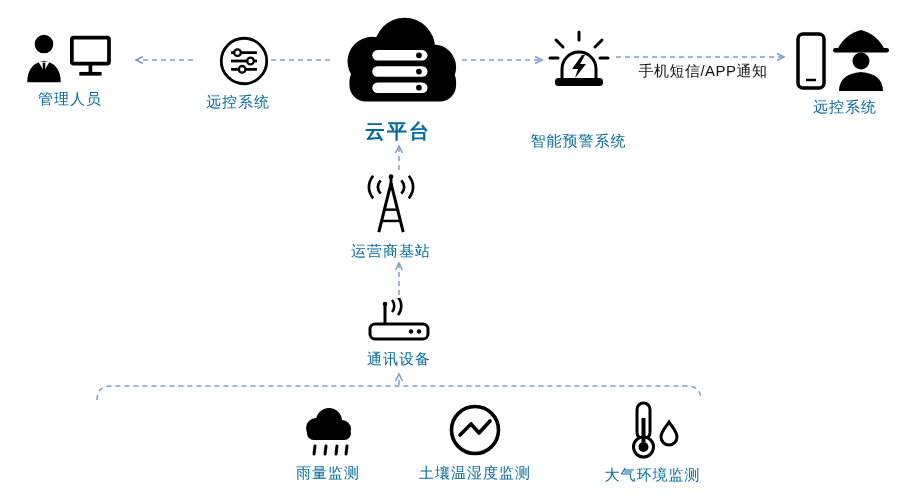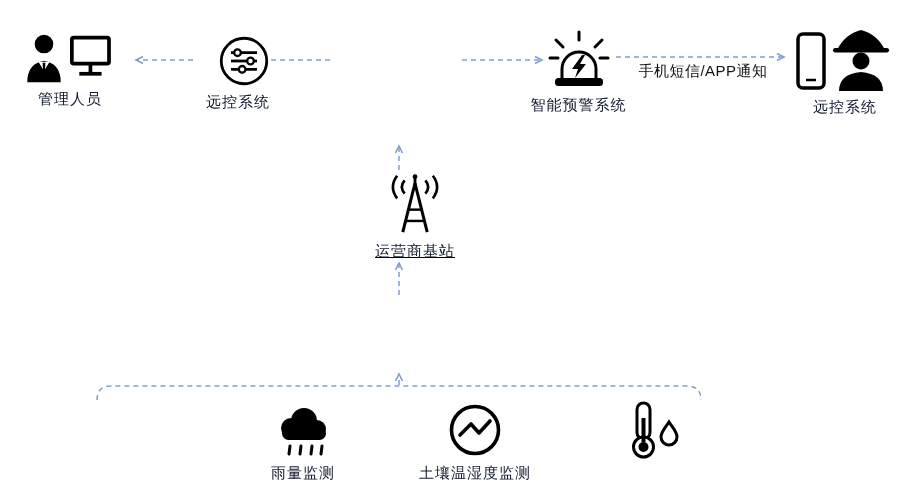--- a/index.html
+++ b/index.html
@@ -11,21 +11,21 @@
     overflow:hidden;
     border-bottom:1px solid #d8d8d8;
   }
   .node{
     position:absolute;
     display:flex;flex-direction:column;align-items:center;
   }
   .node .icon{display:flex;align-items:center;justify-content:center;gap:6px;}
   .node .label{
     margin-top:6px;
-    font-size:15px;color:#0f172a;letter-spacing:1px;white-space:nowrap;
+    font-size:15px;color:#0369a1;letter-spacing:1px;white-space:nowrap;
   }
   .node .label.big{font-size:20px;font-weight:700;letter-spacing:2px;}
   #connector-layer{position:absolute;left:0;top:0;pointer-events:none;}
   .edge-label{
     position:absolute;
     font-size:15px;color:#111;white-space:nowrap;letter-spacing:0.5px;
     text-align:center;
   }
 </style>
 </head>
@@ -76,22 +76,39 @@
         <line x1="14" y1="28" x2="42" y2="28" stroke="#000" stroke-width="3"></line>
         <line x1="14" y1="37" x2="42" y2="37" stroke="#000" stroke-width="3"></line>
         <circle cx="21" cy="19" r="3.6" fill="#fff" stroke="#000" stroke-width="2.5"></circle>
         <circle cx="35" cy="28" r="3.6" fill="#fff" stroke="#000" stroke-width="2.5"></circle>
         <circle cx="26" cy="37" r="3.6" fill="#fff" stroke="#000" stroke-width="2.5"></circle>
       </svg>
     </div>
     <div class="label">远控系统</div>
   </div>
 
-
-  <div class="node" style="left:516px;top:30px;width:125px;">
+  <div class="node" style="left:330px;top:12px;width:136px;">
+    <div class="icon">
+      <svg width="128" height="100" viewBox="0 0 130 105">
+        <circle cx="38" cy="52" r="26" fill="#000"></circle>
+        <circle cx="72" cy="38" r="32" fill="#000"></circle>
+        <circle cx="102" cy="58" r="24" fill="#000"></circle>
+        <rect x="14" y="56" width="112" height="38" rx="17" fill="#000"></rect>
+        <rect x="38" y="40" width="58" height="11" rx="5.5" fill="#fff"></rect>
+        <rect x="38" y="57" width="58" height="11" rx="5.5" fill="#fff"></rect>
+        <rect x="38" y="74" width="58" height="11" rx="5.5" fill="#fff"></rect>
+        <circle cx="87" cy="45.5" r="3" fill="#000"></circle>
+        <circle cx="87" cy="62.5" r="3" fill="#000"></circle>
+        <circle cx="87" cy="79.5" r="3" fill="#000"></circle>
+      </svg>
+    </div>
+    <div class="label big">云平台</div>
+  </div>
+
+  <div class="node" style="left:516px;top:30px;width:125px;gap:36px;">
     <div class="icon">
       <svg width="70" height="60" viewBox="0 0 70 60">
         <line x1="35" y1="2" x2="35" y2="10" stroke="#000" stroke-width="3" stroke-linecap="round"></line>
         <line x1="12" y1="10" x2="19" y2="17" stroke="#000" stroke-width="3" stroke-linecap="round"></line>
         <line x1="58" y1="10" x2="51" y2="17" stroke="#000" stroke-width="3" stroke-linecap="round"></line>
         <line x1="6" y1="28" x2="14" y2="28" stroke="#000" stroke-width="3" stroke-linecap="round"></line>
         <line x1="64" y1="28" x2="56" y2="28" stroke="#000" stroke-width="3" stroke-linecap="round"></line>
         <path d="M18,48 v-9 a17,17 0 0 1 34,0 v9" fill="#fff" stroke="#000" stroke-width="3"></path>
         <polygon points="38,25 28,39 34,39 31,48 42,34 36,34 41,25" fill="#000"></polygon>
         <rect x="11" y="48" width="48" height="8" rx="3.5" fill="#000"></rect>
@@ -107,41 +124,55 @@
         <line x1="11" y1="52" x2="21" y2="52" stroke="#000" stroke-width="2.5"></line>
         <path d="M66,2 Q50,6 42,22 L90,22 Q82,6 66,2 Z" fill="#000"></path>
         <rect x="38" y="20" width="56" height="4.5" rx="2.2" fill="#000"></rect>
         <circle cx="66" cy="33" r="8.5" fill="#000"></circle>
         <path d="M44,63 Q44,46 66,44 Q88,46 88,63 Z" fill="#000"></path>
       </svg>
     </div>
     <div class="label">远控系统</div>
   </div>
 
-  <div class="node" style="left:356px;top:172px;width:118px;text-decoration:underline;">
+  <div class="node" style="left:332px;top:172px;width:118px;">
     <div class="icon">
       <svg width="80" height="64" viewBox="0 0 80 68">
         <line x1="40" y1="4" x2="40" y2="14" stroke="#000" stroke-width="3"></line>
         <circle cx="40" cy="5" r="2.5" fill="#000"></circle>
         <line x1="27" y1="64" x2="40" y2="12" stroke="#000" stroke-width="3.2"></line>
         <line x1="53" y1="64" x2="40" y2="12" stroke="#000" stroke-width="3.2"></line>
         <line x1="33.5" y1="40" x2="46.5" y2="40" stroke="#000" stroke-width="2.6"></line>
         <line x1="30.5" y1="52" x2="49.5" y2="52" stroke="#000" stroke-width="2.6"></line>
         <path d="M29,9 Q23,16 29,23" fill="none" stroke="#000" stroke-width="2.8"></path>
         <path d="M21,4 Q12,16 21,28" fill="none" stroke="#000" stroke-width="2.8"></path>
         <path d="M51,9 Q57,16 51,23" fill="none" stroke="#000" stroke-width="2.8"></path>
         <path d="M59,4 Q68,16 59,28" fill="none" stroke="#000" stroke-width="2.8"></path>
       </svg>
     </div>
     <div class="label">运营商基站</div>
   </div>
 
-
-
-  <div class="node" style="left:243px;top:404px;width:120px;text-align:right;">
+  <div class="node" style="left:338px;top:298px;width:122px;">
+    <div class="icon">
+      <svg width="72" height="46" viewBox="0 0 72 46">
+        <line x1="22" y1="6" x2="22" y2="26" stroke="#000" stroke-width="3"></line>
+        <circle cx="22" cy="6" r="2.3" fill="#000"></circle>
+        <path d="M29,2 A9,9 0 0 1 29,14" fill="none" stroke="#000" stroke-width="2.6"></path>
+        <path d="M35,-1 A14,14 0 0 1 35,17" fill="none" stroke="#000" stroke-width="2.6"></path>
+        <rect x="7" y="26" width="58" height="15" rx="5" fill="#fff" stroke="#000" stroke-width="3"></rect>
+        <circle cx="48" cy="33.5" r="2.2" fill="#000"></circle>
+        <circle cx="56" cy="33.5" r="2.2" fill="#000"></circle>
+      </svg>
+    </div>
+    <div class="label">通讯设备</div>
+  </div>
+
+
+  <div class="node" style="left:268px;top:404px;width:120px;text-align:right;">
     <div class="icon">
       <svg width="60" height="54" viewBox="0 0 60 52">
         <circle cx="18" cy="23" r="10" fill="#000"></circle>
         <circle cx="31" cy="16" r="13" fill="#000"></circle>
         <circle cx="44" cy="24" r="9" fill="#000"></circle>
         <rect x="9" y="22" width="44" height="13" rx="6.5" fill="#000"></rect>
         <line x1="17" y1="41" x2="16" y2="49" stroke="#000" stroke-width="3" stroke-linecap="round"></line>
         <line x1="28" y1="41" x2="27" y2="49" stroke="#000" stroke-width="3" stroke-linecap="round"></line>
         <line x1="39" y1="41" x2="38" y2="49" stroke="#000" stroke-width="3" stroke-linecap="round"></line>
         <line x1="49" y1="41" x2="48" y2="49" stroke="#000" stroke-width="3" stroke-linecap="round"></line>
@@ -163,15 +194,16 @@
   <div class="node" style="left:580px;top:400px;width:145px;">
     <div class="icon">
       <svg width="60" height="60" viewBox="0 0 60 60">
         <rect x="14" y="3" width="13" height="36" rx="6.5" fill="#fff" stroke="#000" stroke-width="3"></rect>
         <circle cx="20.5" cy="47" r="10" fill="#fff" stroke="#000" stroke-width="3"></circle>
         <line x1="20.5" y1="18" x2="20.5" y2="42" stroke="#000" stroke-width="4"></line>
         <circle cx="20.5" cy="47" r="5" fill="#000"></circle>
         <path d="M46,22 C50,28 54,32 54,37 a8,8 0 0 1 -16,0 C38,32 42,28 46,22 Z" fill="#fff" stroke="#000" stroke-width="3"></path>
       </svg>
     </div>
+    <div class="label">大气环境监测</div>
   </div>
 
 </div>
 
 </body></html>

